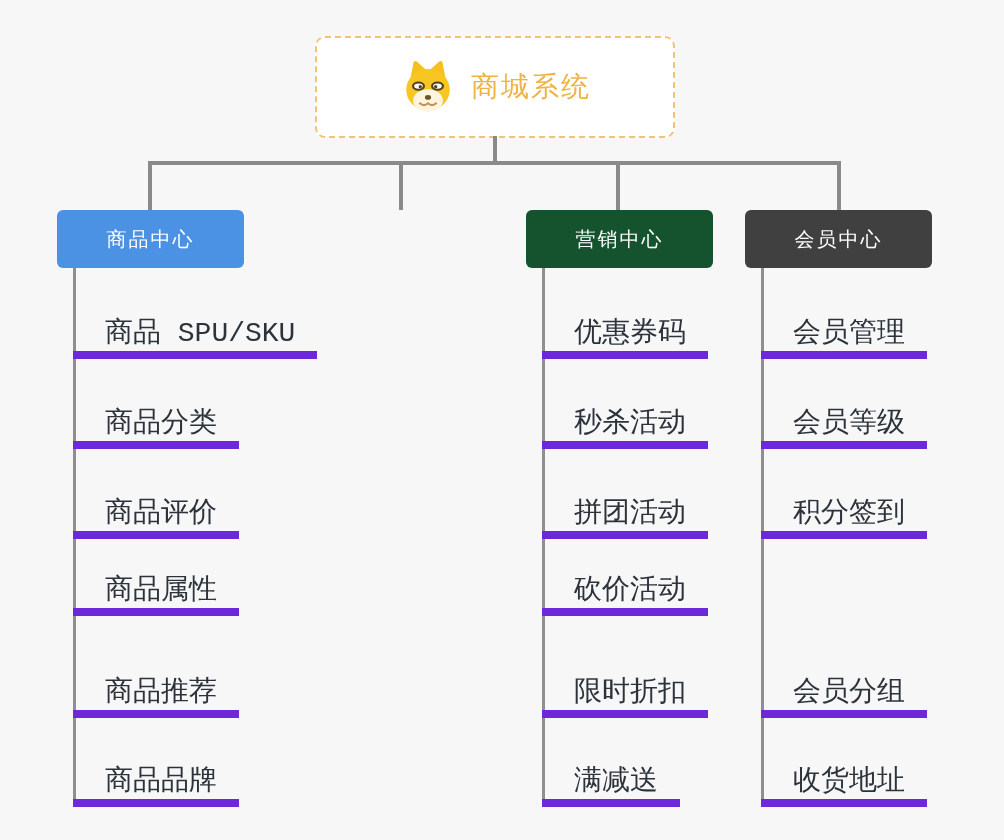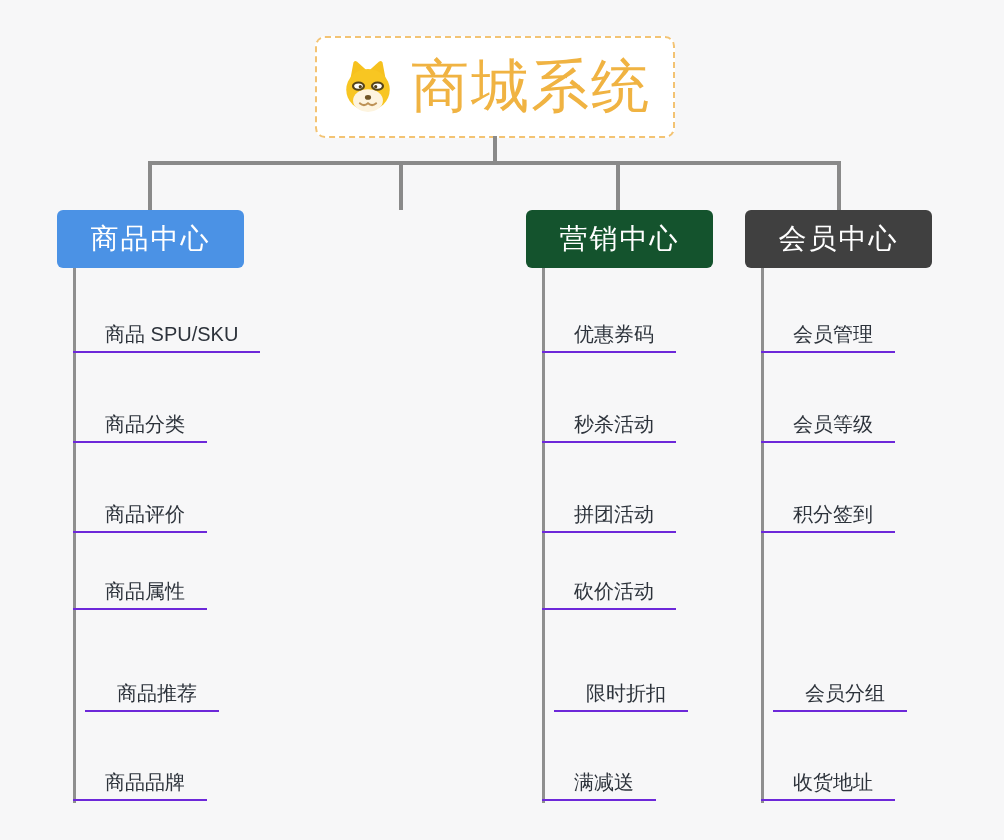--- a/index.html
+++ b/index.html
@@ -19,21 +19,21 @@
     width:360px;height:102px;
     background:#ffffff;
     border:2px dashed #f3c373;
     border-radius:10px;
     box-sizing:border-box;
     display:flex;align-items:center;justify-content:center;
     gap:14px;
     cursor:pointer;
   }
   .root-title{
-    font-size:58px;
+    font-size:28px;
     color:#f0b342;
     letter-spacing:2px;
     white-space:nowrap;
   }
   .doge{width:58px;height:56px;flex:0 0 auto;}
   
   .line{position:absolute;background:#8a8a8a;}
   .root-stem{left:493px;top:136px;width:4px;height:27px;}
   .bus{left:148px;top:161px;width:693px;height:4px;}
   .stub{top:161px;width:4px;height:49px;}
@@ -45,42 +45,43 @@
   .column{position:absolute;top:210px;width:260px;height:610px;}
   .col-1{left:57px;}
   .col-2{left:307px;}
   .col-3{left:526px;}
   .col-4{left:745px;}
   .branch-node{
     position:absolute;left:0;top:0;
     width:187px;height:58px;
     border-radius:6px;
     color:#ffffff;
-    font-size:28px;
+    font-size:20px;
     letter-spacing:2px;
     display:flex;align-items:center;justify-content:center;
     cursor:pointer;
   }
   .trunk{
     position:absolute;left:16px;top:58px;
     width:3px;height:535px;
     background:#8f8f8f;
   }
   .child-item{
     position:absolute;left:16px;
     height:34px;line-height:34px;
     padding:0 22px 0 32px;
-    border-bottom:2px solid #6d28d9;
-    font-size:20px;
+    border-bottom:8px solid #6d28d9;
+    font-size:28px;
     color:#2d333b;
     white-space:nowrap;
     cursor:pointer;
+    font-family:Liberation Mono, monospace;
   }
   .ct-1{top:107px;} .ct-2{top:197px;} .ct-3{top:287px;}
-  .ct-4{top:364px;} .ct-5{top:466px;margin-left:12px;} .ct-6{top:555px;}
+  .ct-4{top:364px;} .ct-5{top:466px;} .ct-6{top:555px;}
 </style>
 </head>
 <body>
 
 <div class="canvas">
 
   <div class="root-node">
     <svg class="doge" viewBox="0 0 64 60" aria-hidden="true">
       <path d="M12 24 L16 3 Q17 0 20 2 L31 12 Z" fill="#f6c11e"></path>
       <path d="M52 24 L48 3 Q47 0 44 2 L33 12 Z" fill="#f6c11e"></path>

